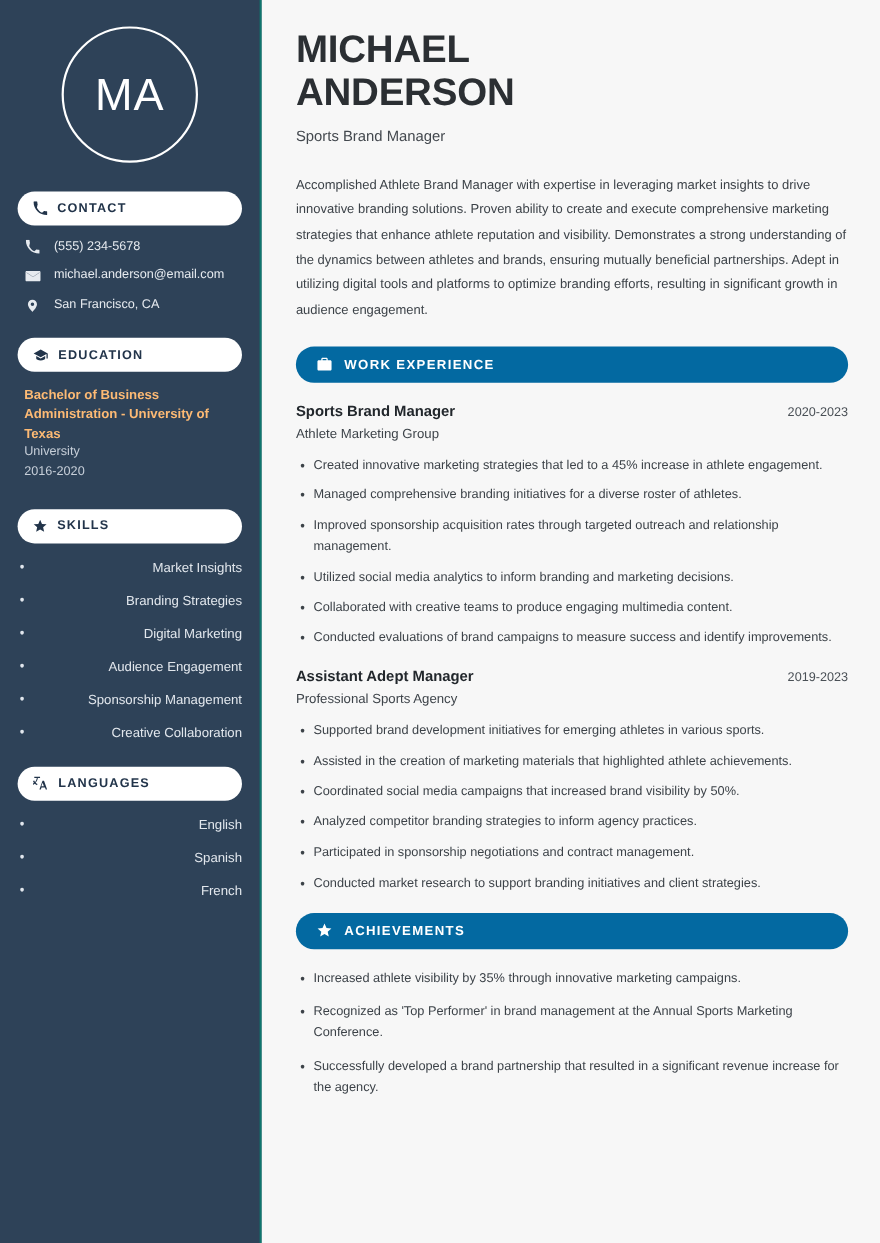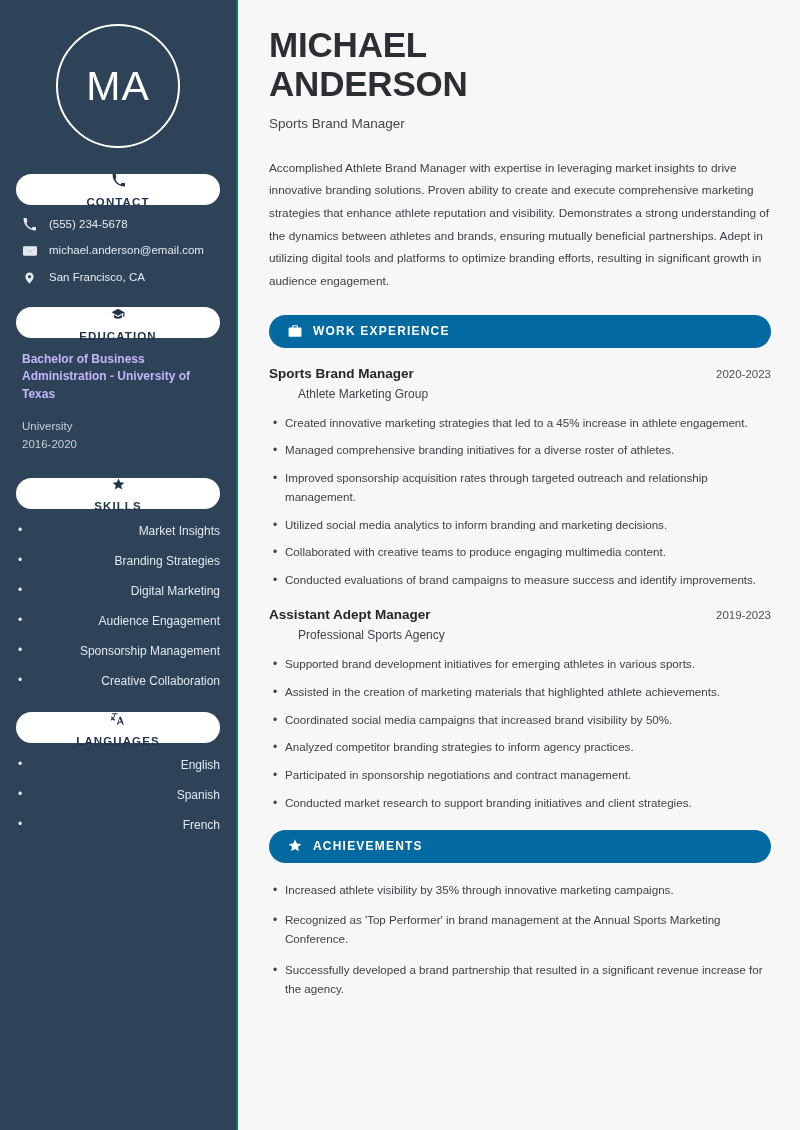--- a/index.html
+++ b/index.html
@@ -31,41 +31,40 @@
   }
 
   .pill {
     background:#ffffff; color:#22344a;
     border-radius:20px;
     height:31px;
     display:flex; align-items:center;
     padding:0 14px;
     gap:9px;
     margin-bottom:13px;
-    flex-direction:column;
   }
   .pill-label {
     font-size:11.5px; font-weight:bold; letter-spacing:1.1px;
     text-transform:uppercase; color:#22344a;
   }
   .pill .ico { display:flex; align-items:center; }
   .pill .ico svg { display:block; }
 
   .contact-list { margin:0 0 22px 0; padding:0 0 0 6px; list-style:none; }
   .contact-row {
     display:flex; align-items:flex-start; gap:12px;
     margin-bottom:13px;
     font-size:11.5px; color:#e6eaef;
   }
   .contact-row .ico { width:15px; display:flex; justify-content:center; }
 
   .edu-block { padding:0 4px 0 6px; margin-bottom:24px; }
   .edu-degree {
-    font-size:12px; font-weight:bold; color:#c4b5fd;
-    line-height:1.45; margin-bottom:15px;
+    font-size:12px; font-weight:bold; color:#fdba74;
+    line-height:1.45; margin-bottom:0;
   }
   .edu-school, .edu-years {
     font-size:11.5px; color:#c7cfd9; line-height:1.55;
   }
 
   .tag-list { list-style:none; padding:0 0 0 14px; margin:0 0 22px 0; }
   .tag-list li {
     font-size:12px; color:#e2e7ed; line-height:1.5;
     margin-bottom:12px; position:relative;text-align:right;
   }
@@ -103,21 +102,21 @@
   .section-bar .ico { display:flex; align-items:center; }
   .section-title {
     font-size:12px; font-weight:bold; letter-spacing:1.2px;
     text-transform:uppercase; color:#ffffff;
   }
 
   .exp-item { margin-bottom:17px; }
   .exp-head { display:flex; justify-content:space-between; align-items:baseline; }
   .exp-role { font-size:13.5px; font-weight:bold; color:#22272c; }
   .exp-dates { font-size:11.5px; color:#4a5056; white-space:nowrap; }
-  .exp-company { font-size:12px; color:#3e444a; margin-top:6px; margin-bottom:13px;margin-left:29px; }
+  .exp-company { font-size:12px; color:#3e444a; margin-top:6px; margin-bottom:13px; }
 
   .bullets { list-style:none; padding:0 0 0 16px; margin:0; }
   .bullets li {
     font-size:11.6px; color:#3c4248; line-height:1.62;
     margin-bottom:9px; position:relative; padding-right:8px;
   }
   .bullets li::before {
     content:"•"; position:absolute; left:-12px; top:0;
     color:#3c4248; font-size:12px;
   }

